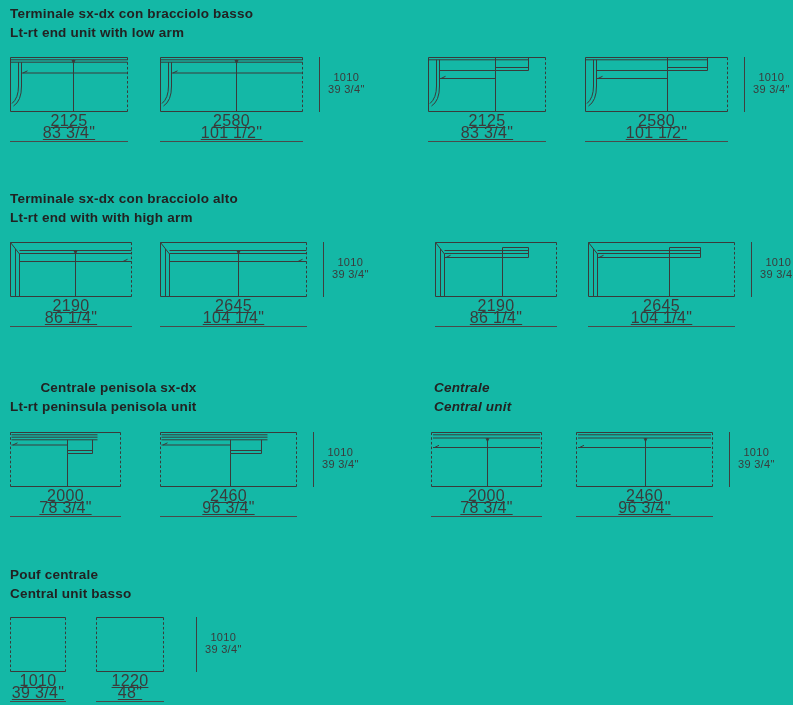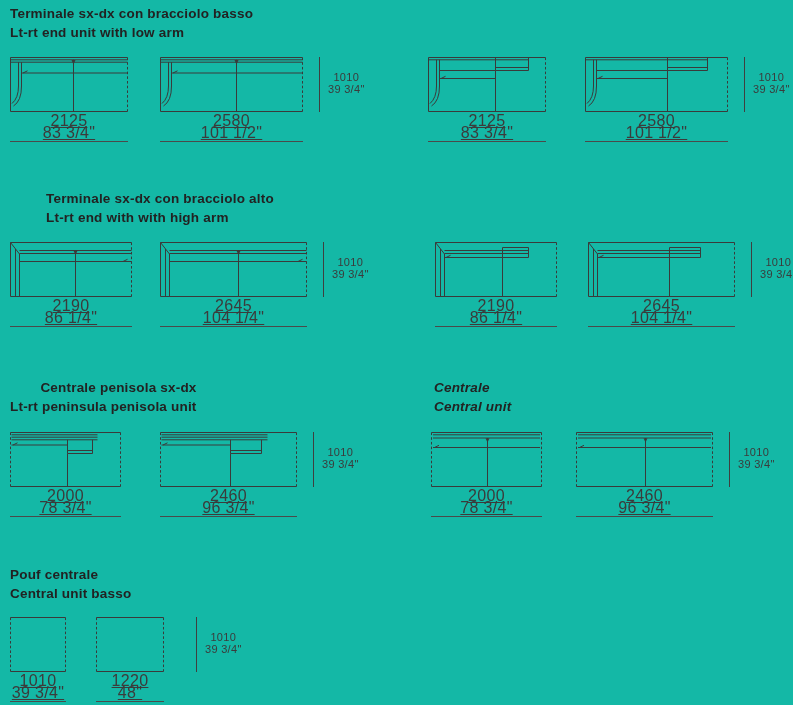--- a/index.html
+++ b/index.html
@@ -168,21 +168,21 @@
       </div>
       <div class="dim">2580</div>
       <div class="dim">101 1/2"</div>
       <div class="underline"></div>
     </div>
     <div class="hline" style="left: 744px; top: 57px;"></div>
     <div class="htext" style="left: 753px; top: 72px;">
       <div>1010</div>
       <div>39 3/4"</div>
     </div>
-    <div class="section-title" style="left: 10px; top: 190px; margin-left: 36px;">
+    <div class="section-title" style="left: 10px; top: 190px;">
       <div class="t-line">Terminale sx-dx con bracciolo alto</div>
       <div class="t-line">Lt-rt end with with high arm</div>
     </div>
     <div class="unit" style="left: 10px; top: 242px; width: 122px;">
       <div class="drawing">
         <svg width="122" height="55" viewBox="0 0 122 55">
           <line x1="0.5" y1="0.5" x2="121.5" y2="0.5"></line>
           <line x1="0.5" y1="54.5" x2="121.5" y2="54.5"></line>
           <line x1="0.5" y1="0.5" x2="0.5" y2="54.5"></line>
           <line x1="121.5" y1="0.5" x2="121.5" y2="54.5" stroke-dasharray="2.6,2.1"></line>

